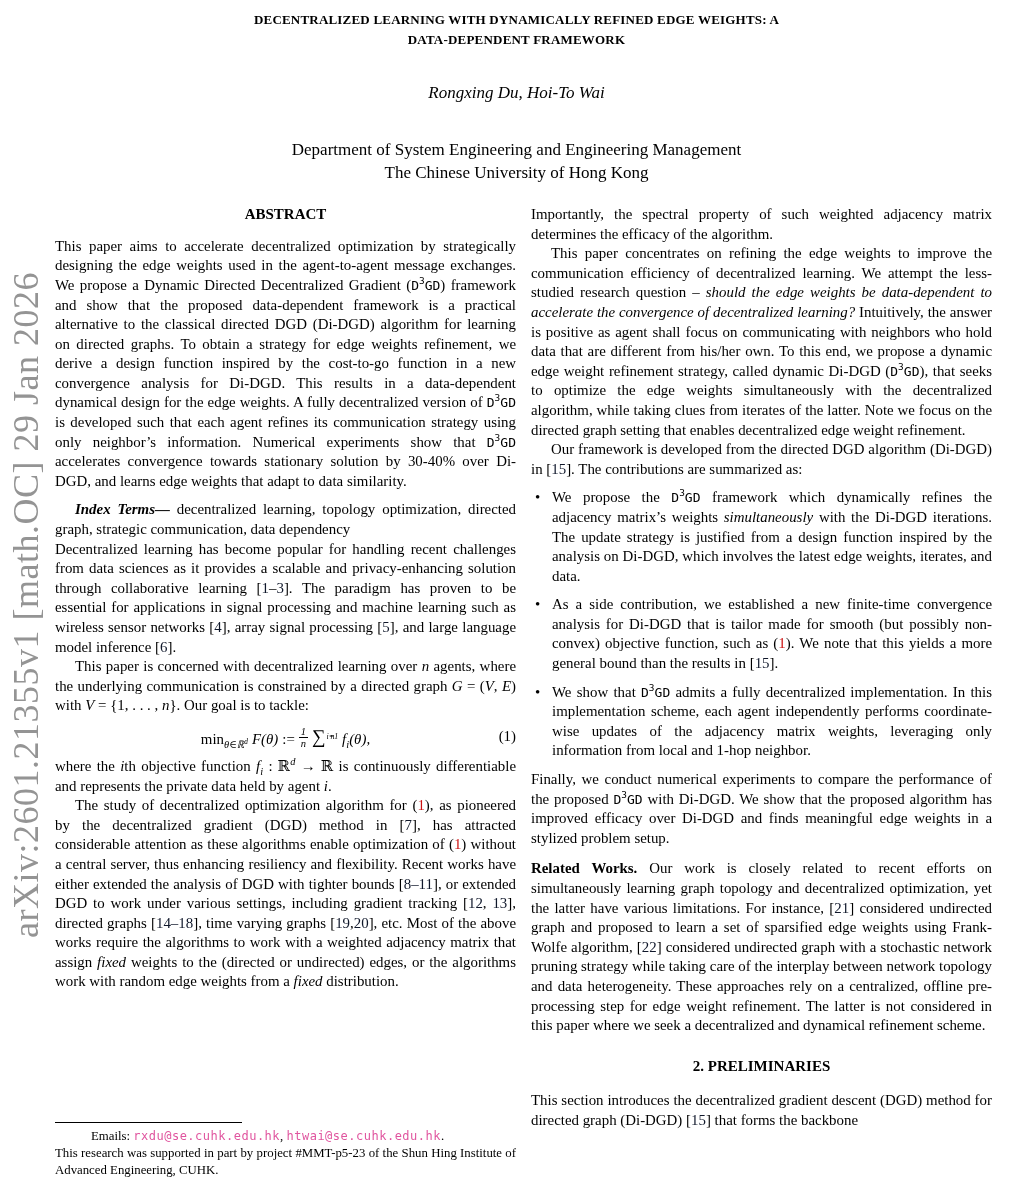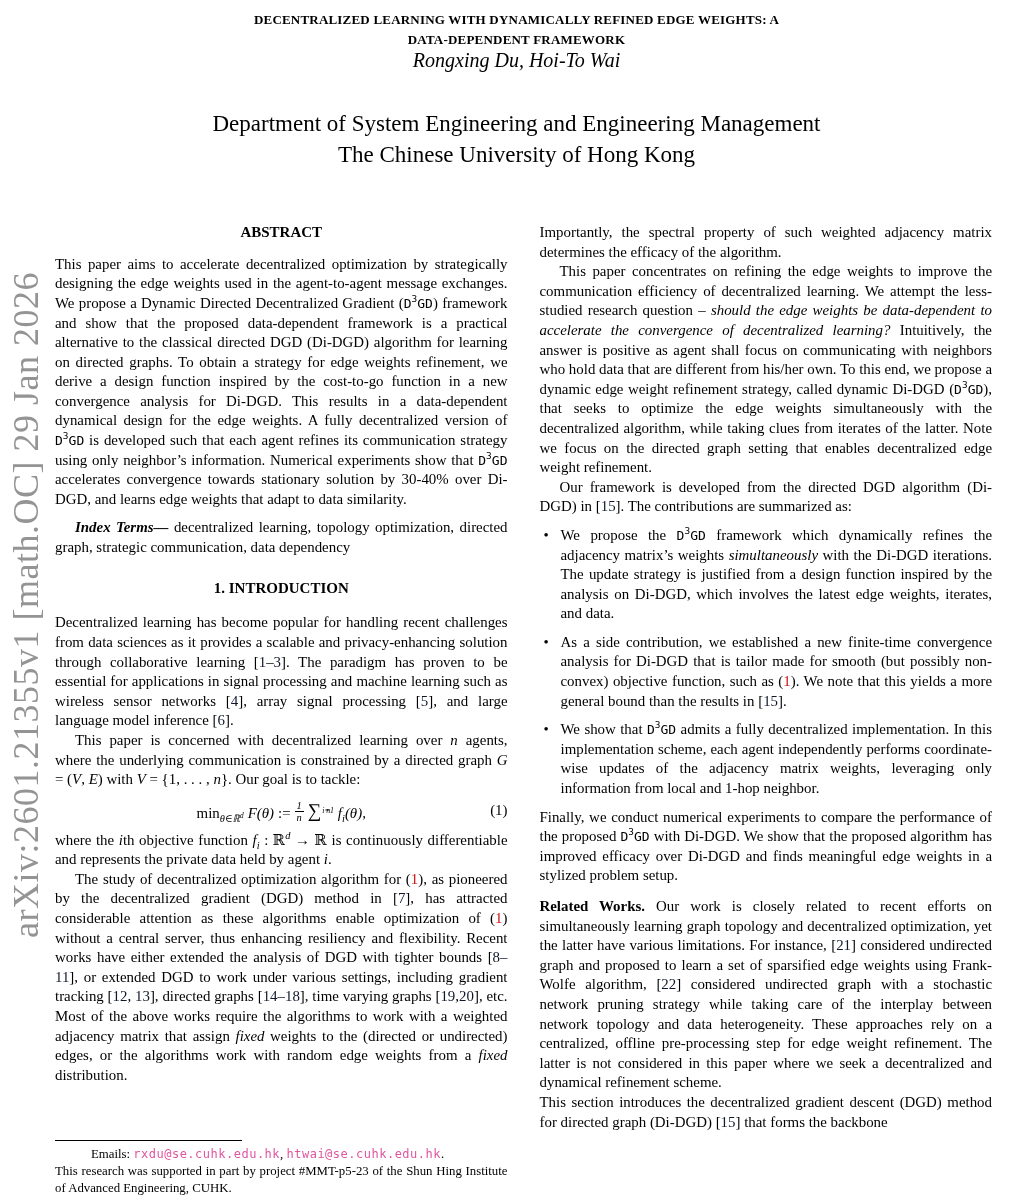--- a/index.html
+++ b/index.html
@@ -9,24 +9,24 @@
   }
   
   .arxiv-banner{
     position:absolute;top:605px;left:26px;
     transform:translate(-50%,-50%) rotate(-90deg);
     white-space:nowrap;color:#949494;font-size:36px;letter-spacing:0.5px;
   }
   
   .hdr{text-align:center;}
   .title{font-size:13px;font-weight:bold;line-height:1.5;margin:10px 30px 0;letter-spacing:0.2px;}
-  .authors{font-style:italic;font-size:20px;}
-  .affil{font-size:23px;line-height:1.35;margin-top:36px;}
+  .authors{font-style:italic;font-size:17px;margin-top:34px;}
+  .affil{font-size:17px;line-height:1.35;margin-top:36px;}
   
-  .content{position:absolute;top:223px;left:55px;width:937px;display:flex;gap:32px;}
+  .content{position:absolute;top:205px;left:55px;width:937px;display:flex;gap:15px;}
   .col{width:461px;font-size:14.9px;line-height:1.315;text-align:justify;position:relative;}
   .col-left{height:977px;}
   .sec-heading{text-align:center;font-weight:bold;font-size:15px;margin:0 0 12px 0;}
   .sec-heading.mid{margin:21px 0 15px 0;}
   p{margin:0;}
   .indent{text-indent:20px;}
   
   .sg-plain{}
   .sg-it{font-style:italic;}
   .sg-bf{font-weight:bold;}
@@ -80,21 +80,20 @@
     </div>
   </div>
 
   <div class="content">
 
     <div class="col col-left">
       <div class="sec-heading">ABSTRACT</div>
       <p><span class="sg-plain">This paper aims to accelerate decentralized optimization by strategically designing the edge weights used in the agent-to-agent message exchanges.  We propose a Dynamic Directed Decentralized Gradient (</span><span class="sg-tt">D</span><sup class="sg-ttsup">3</sup><span class="sg-tt">GD</span><span class="sg-plain">) framework and show that the proposed data-dependent framework is a practical alternative to the classical directed DGD (Di-DGD) algorithm for learning on directed graphs.  To obtain a strategy for edge weights refinement, we derive a design function inspired by the cost-to-go function in a new convergence analysis for Di-DGD. This results in a data-dependent dynamical design for the edge weights.  A fully decentralized version of </span><span class="sg-tt">D</span><sup class="sg-ttsup">3</sup><span class="sg-tt">GD</span><span class="sg-plain"> is developed such that each agent refines its communication strategy using only neighbor’s information. Numerical experiments show that </span><span class="sg-tt">D</span><sup class="sg-ttsup">3</sup><span class="sg-tt">GD</span><span class="sg-plain"> accelerates convergence towards stationary solution by 30-40% over Di-DGD, and learns edge weights that adapt to data similarity.</span></p>
       <p class="indent" style="margin-top:9px"><span class="sg-bfit">Index Terms—</span><span class="sg-plain"> decentralized learning, topology optimization, directed graph, strategic communication, data dependency</span></p>
 
-      <div class="sec-heading mid">1.  INTRODUCTION</div>
       <p><span class="sg-plain">Decentralized learning has become popular for handling recent challenges from data sciences as it provides a scalable and privacy-enhancing solution through collaborative learning [</span><span class="sg-cite">1</span><span class="sg-plain">–</span><span class="sg-cite">3</span><span class="sg-plain">].  The paradigm has proven to be essential for applications in signal processing and machine learning such as wireless sensor networks [</span><span class="sg-cite">4</span><span class="sg-plain">], array signal processing [</span><span class="sg-cite">5</span><span class="sg-plain">], and large language model inference [</span><span class="sg-cite">6</span><span class="sg-plain">].</span></p>
       <p class="indent"><span class="sg-plain">This paper is concerned with decentralized learning over </span><span class="sg-it">n</span><span class="sg-plain"> agents, where the underlying communication is constrained by a directed graph </span><span class="sg-it">G</span><span class="sg-plain"> = (</span><span class="sg-it">V</span><span class="sg-plain">, </span><span class="sg-it">E</span><span class="sg-plain">) with </span><span class="sg-it">V</span><span class="sg-plain"> = {1, . . . , </span><span class="sg-it">n</span><span class="sg-plain">}.  Our goal is to tackle:</span></p>
 
       <div class="equation">
         <span class="eq-body">
           <span class="eq-min"><span>min</span><sub><span class="sg-it">θ∈ℝ</span><sup class="sg-supit">d</sup></sub></span>
           <span class="eq-func">F(θ)</span>
           <span>:=</span>
           <span class="frac">
               <span class="num">1</span>
@@ -138,17 +137,18 @@
         </div>
         <div class="bullet">
           <span class="bullet-marker">•</span>
           <span><span class="sg-plain">We show that </span><span class="sg-tt">D</span><sup class="sg-ttsup">3</sup><span class="sg-tt">GD</span><span class="sg-plain"> admits a fully decentralized implementation. In this implementation scheme, each agent independently performs coordinate-wise updates of the adjacency matrix weights, leveraging only information from local and 1-hop neighbor.</span></span>
         </div>
       </div>
 
       <p class="spacer-finally"><span class="sg-plain">Finally, we conduct numerical experiments to compare the performance of the proposed </span><span class="sg-tt">D</span><sup class="sg-ttsup">3</sup><span class="sg-tt">GD</span><span class="sg-plain"> with Di-DGD. We show that the proposed algorithm has improved efficacy over Di-DGD and finds meaningful edge weights in a stylized problem setup.</span></p>
       <p class="spacer-related"><span class="sg-bf">Related Works.</span><span class="sg-plain">  Our work is closely related to recent efforts on simultaneously learning graph topology and decentralized optimization, yet the latter have various limitations. For instance, [</span><span class="sg-cite">21</span><span class="sg-plain">] considered undirected graph and proposed to learn a set of sparsified edge weights using Frank-Wolfe algorithm, [</span><span class="sg-cite">22</span><span class="sg-plain">] considered undirected graph with a stochastic network pruning strategy while taking care of the interplay between network topology and data heterogeneity. These approaches rely on a centralized, offline pre-processing step for edge weight refinement. The latter is not considered in this paper where we seek a decentralized and dynamical refinement scheme.</span></p>
 
+      <div class="sec-heading mid">2.  PRELIMINARIES</div>
       <p><span class="sg-plain">This section introduces the decentralized gradient descent (DGD) method for directed graph (Di-DGD) [</span><span class="sg-cite">15</span><span class="sg-plain">] that forms the backbone</span></p>
     </div>
 
   </div>
 </div>
 
 </body></html>

